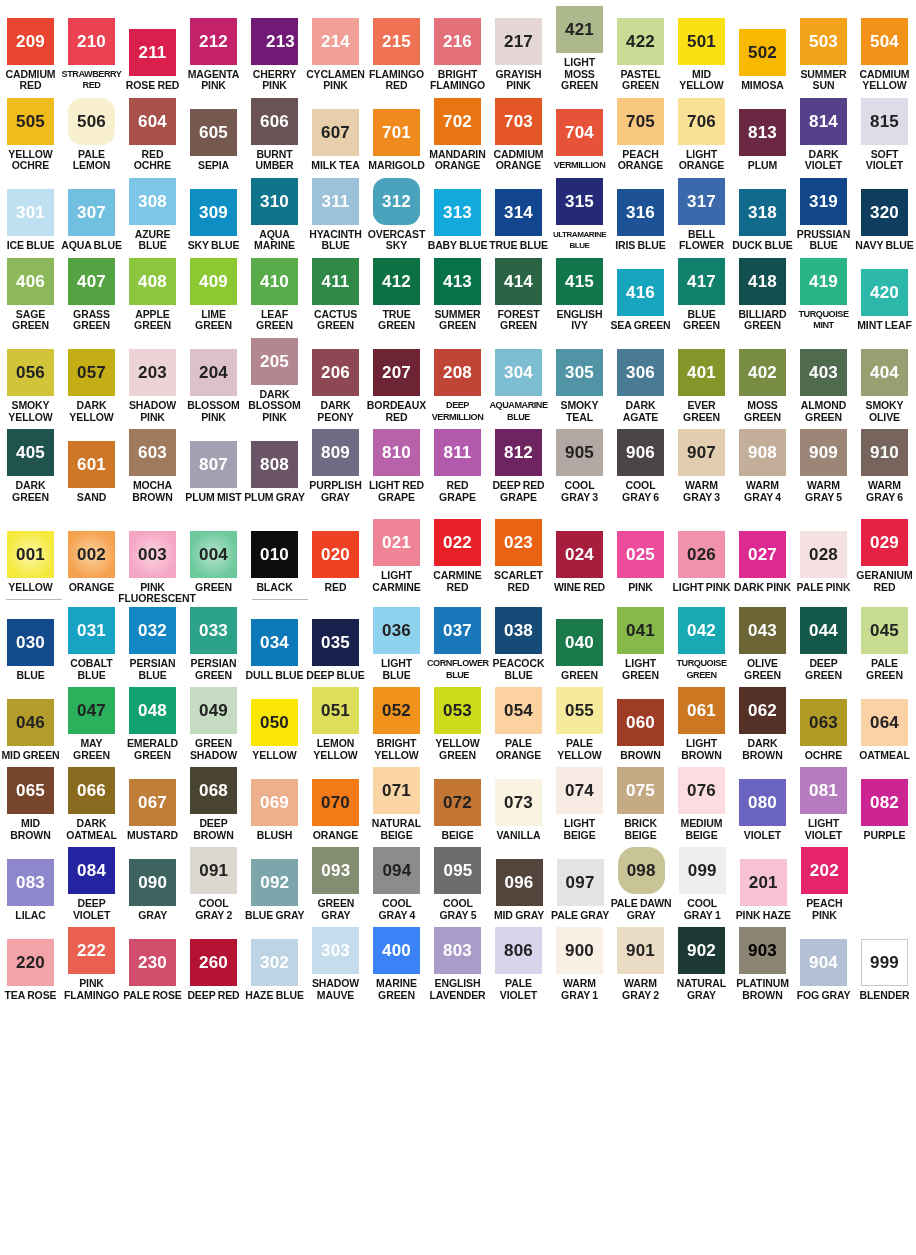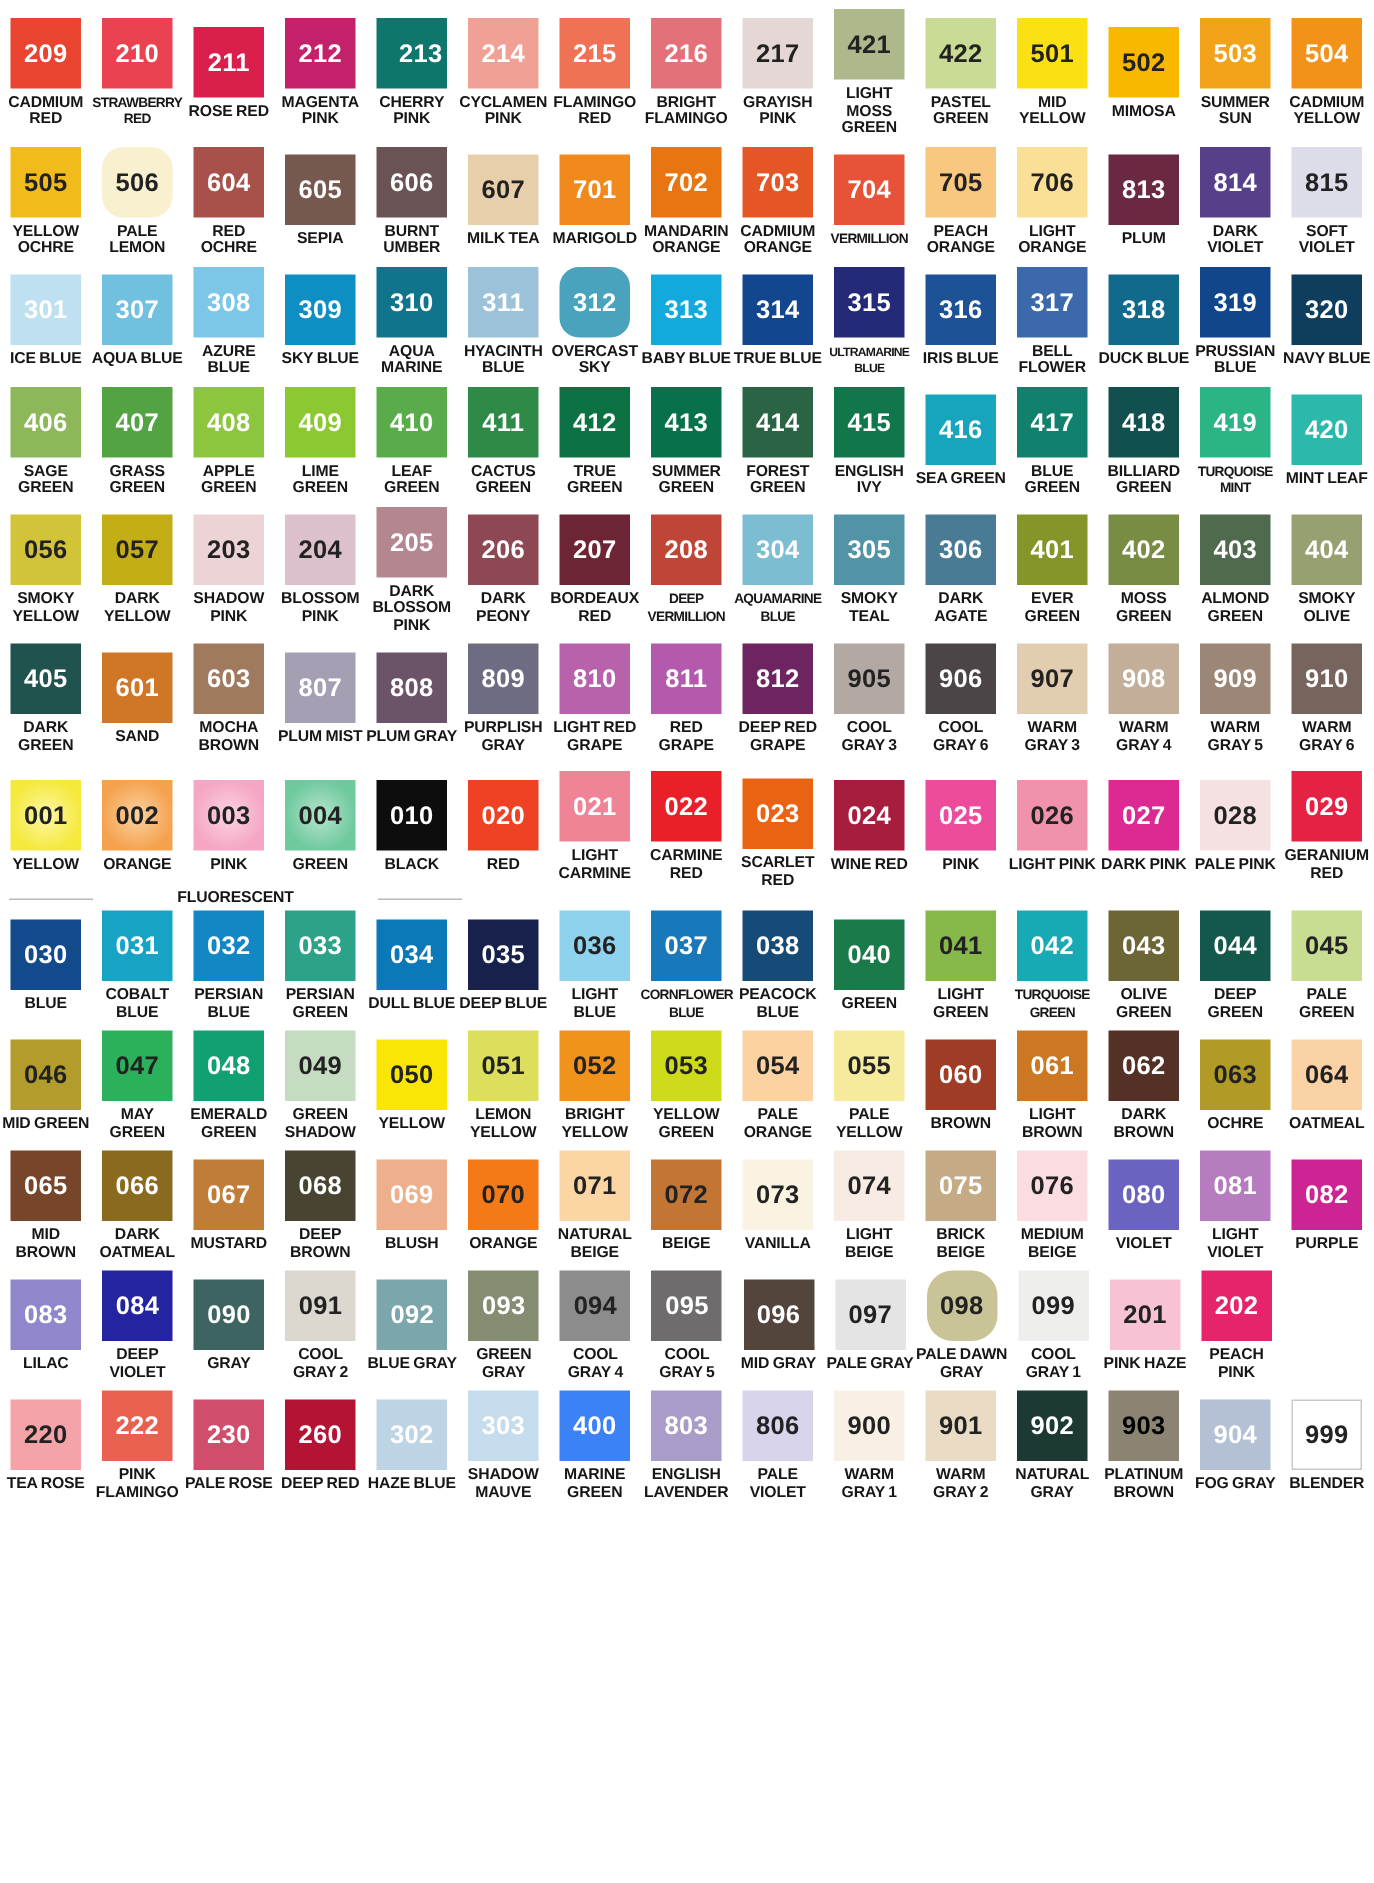--- a/index.html
+++ b/index.html
@@ -10,21 +10,21 @@
     -webkit-font-smoothing:antialiased;
   }
   #chart{
     width:916px;
     box-sizing:border-box;
     padding:6px 0 6px 0;
   }
   .row{
     display:flex;
     width:907px;
-    align-items:center;
+    align-items:flex-end;
   }
   .cell{
     width:61.0666px;
     box-sizing:border-box;
     display:flex;
     flex-direction:column;
     align-items:center;
     padding:0;
   }
   .swatch{
@@ -114,21 +114,21 @@
         </div>
         <div class="label">ROSE RED</div>
       </div>
       <div class="cell">
         <div class="swatch" style="background: rgb(196, 33, 107); color: rgb(255, 255, 255);">
           <span>212</span>
         </div>
         <div class="label">MAGENTA PINK</div>
       </div>
       <div class="cell">
-        <div class="swatch" style="background: #0f766e; color: rgb(255, 255, 255); padding-left: 12px;">
+        <div class="swatch" style="background: #701a75; color: rgb(255, 255, 255); padding-left: 12px;">
           <span>213</span>
         </div>
         <div class="label">CHERRY PINK</div>
       </div>
       <div class="cell">
         <div class="swatch" style="background: rgb(240, 160, 148); color: rgb(255, 255, 255);">
           <span>214</span>
         </div>
         <div class="label">CYCLAMEN PINK</div>
       </div>

